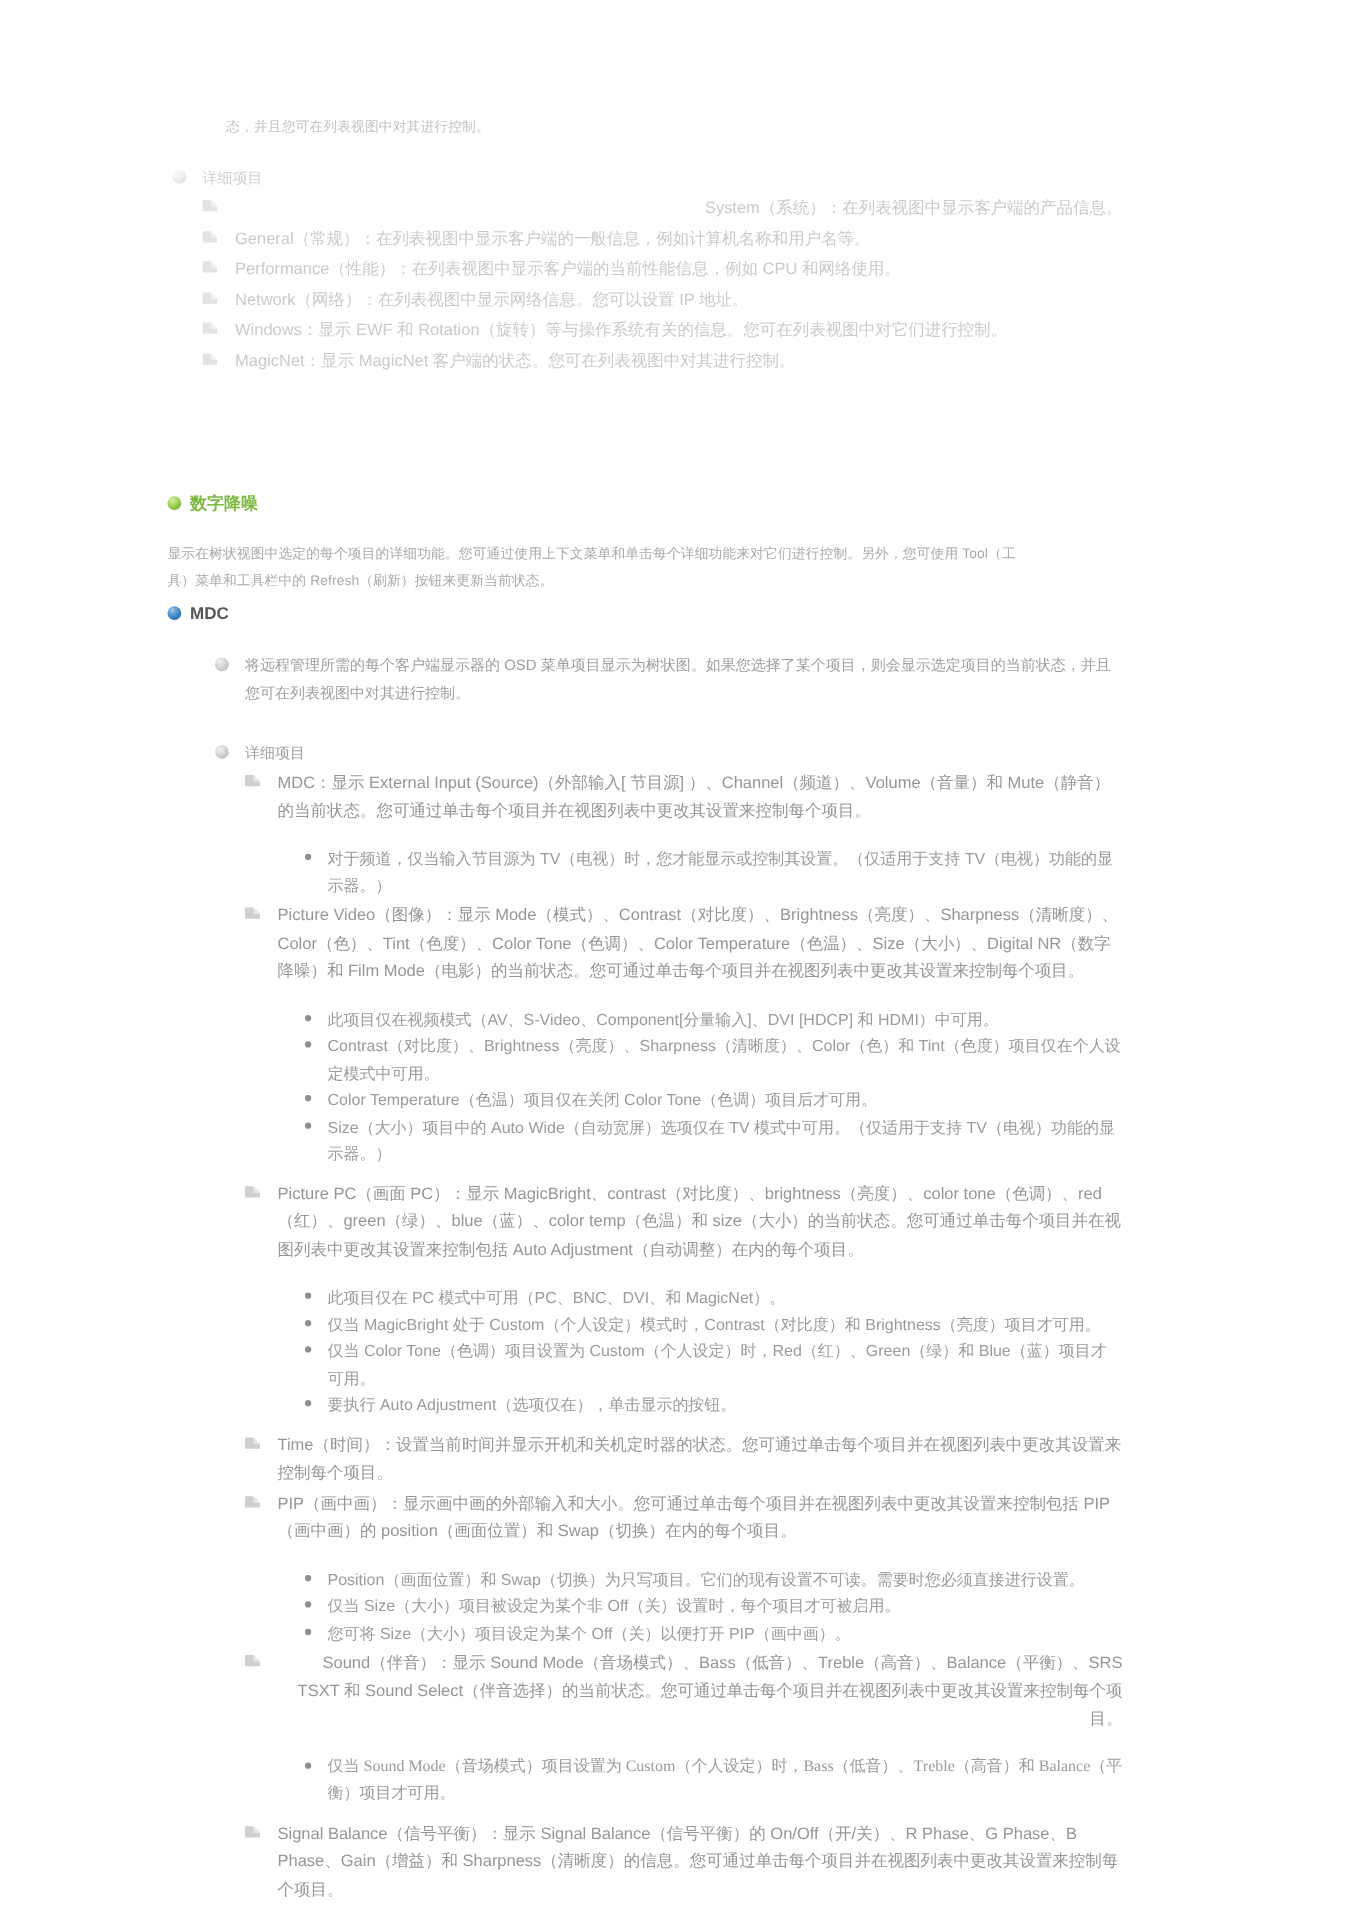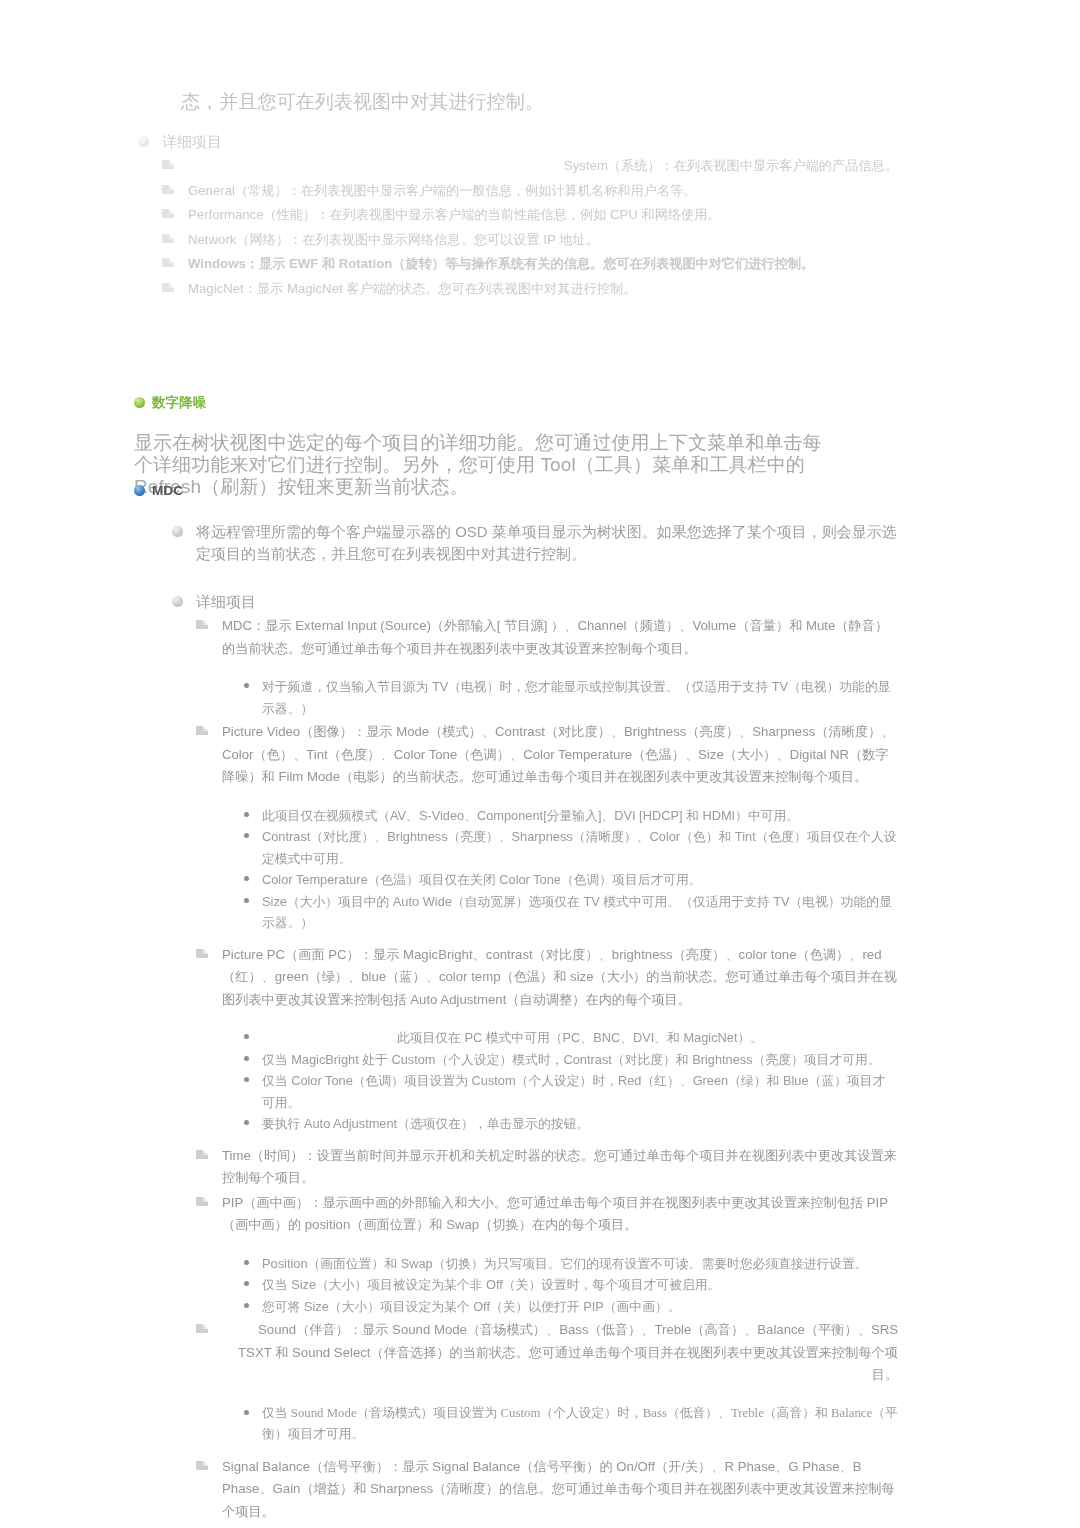--- a/index.html
+++ b/index.html
@@ -20,21 +20,21 @@
   .page {
     position: absolute;
     left: 0;
     top: 0;
     width: 1080px;
     height: 1528px;
   }
 
   
   .para {
-    font-size: 19px;
+    font-size: 11px;
     line-height: 22px;
     color: #909090;
     letter-spacing: 0.1px;
   }
   .para.faded { color: #c3c3c3; }
   .para.soft  { color: #a9a9a9; }
 
   
   .section-head {
     display: flex;
@@ -84,21 +84,21 @@
     align-items: flex-start;
   }
   .row-body {
     flex: 1 1 auto;
     min-width: 0;
   }
 
   
   .lvl1 { margin-left: 34px; }
   .lvl1 > .marker { width: 24px; padding-top: 5px; }
-  .lvl1 .text { font-size: 15px; line-height: 22px; color: #a0a0a0; }
+  .lvl1 .text { font-size: 12px; line-height: 22px; color: #a0a0a0; }
   .lvl1.faded .text { color: #cfcfcf; }
 
   
   .lvl2 { margin-left: 58px; margin-top: 2px; }
   .lvl2 > .marker { width: 26px; padding-top: 4px; }
   .lvl2 .text { font-size: 13.2px; line-height: 22.5px; color: #969696; }
   .lvl2.faded .text { color: #cacaca; }
 
   
   .lvl3 { margin-left: 106px; }
@@ -173,21 +173,21 @@
     <div class="row lvl2 faded" style="margin-left:24px;">
       <span class="marker">
         <svg class="flag-icon" viewBox="0 0 12 11">
           <path d="M0 1 L7 1 L7 6 L12 6 L12 10 L0 10 Z" fill="#e3e3e3"></path>
           <path d="M7 1 L12 6 L7 6 Z" fill="#f0f0f0"></path>
         </svg>
       </span>
       <span class="row-body text">Network（网络）：在列表视图中显示网络信息。您可以设置 IP 地址。</span>
     </div>
 
-    <div class="row lvl2 faded" style="margin-left:24px;font-weight:bold;">
+    <div class="row lvl2 faded" style="margin-left:24px;">
       <span class="marker">
         <svg class="flag-icon" viewBox="0 0 12 11">
           <path d="M0 1 L7 1 L7 6 L12 6 L12 10 L0 10 Z" fill="#e3e3e3"></path>
           <path d="M7 1 L12 6 L7 6 Z" fill="#f0f0f0"></path>
         </svg>
       </span>
       <span class="row-body text">Windows：显示 EWF 和 Rotation（旋转）等与操作系统有关的信息。您可在列表视图中对它们进行控制。</span>
     </div>
 
     <div class="row lvl2 faded" style="margin-left:24px;">
@@ -298,21 +298,21 @@
           <path d="M7 1 L12 6 L7 6 Z" fill="#e6e6e6"></path>
         </svg>
       </span>
       <span class="row-body text" style="width:650px;">Picture PC（画面 PC）：显示 MagicBright、contrast（对比度）、brightness（亮度）、color tone（色调）、red（红）、green（绿）、blue（蓝）、color temp（色温）和 size（大小）的当前状态。您可通过单击每个项目并在视图列表中更改其设置来控制包括 Auto Adjustment（自动调整）在内的每个项目。</span>
     </div>
     <div class="gap-m"></div>
     <div class="row lvl3">
       <span class="marker">
           <span class="disc"></span>
         </span>
-      <span class="row-body text" style="width:600px;text-align:center;">此项目仅在 PC 模式中可用（PC、BNC、DVI、和 MagicNet）。</span>
+      <span class="row-body text" style="width:600px;">此项目仅在 PC 模式中可用（PC、BNC、DVI、和 MagicNet）。</span>
     </div>
     <div class="row lvl3">
       <span class="marker">
           <span class="disc"></span>
         </span>
       <span class="row-body text" style="width:600px;">仅当 MagicBright 处于 Custom（个人设定）模式时，Contrast（对比度）和 Brightness（亮度）项目才可用。</span>
     </div>
     <div class="row lvl3">
       <span class="marker">
           <span class="disc"></span>

